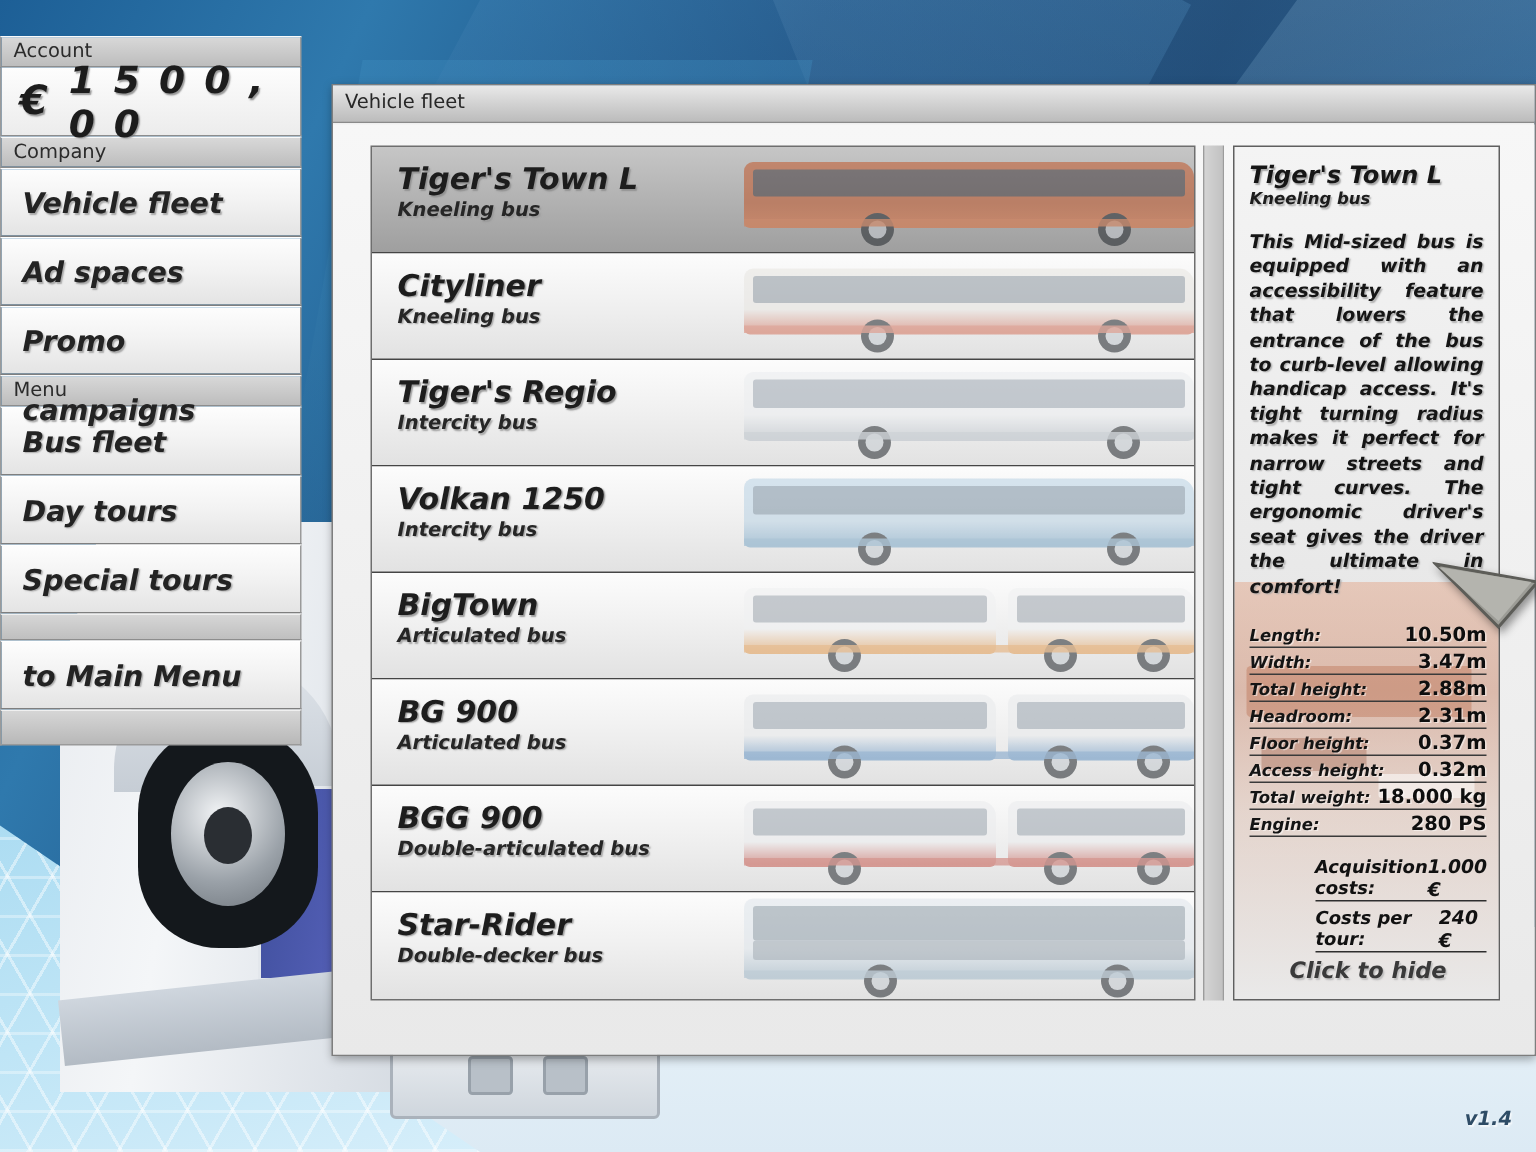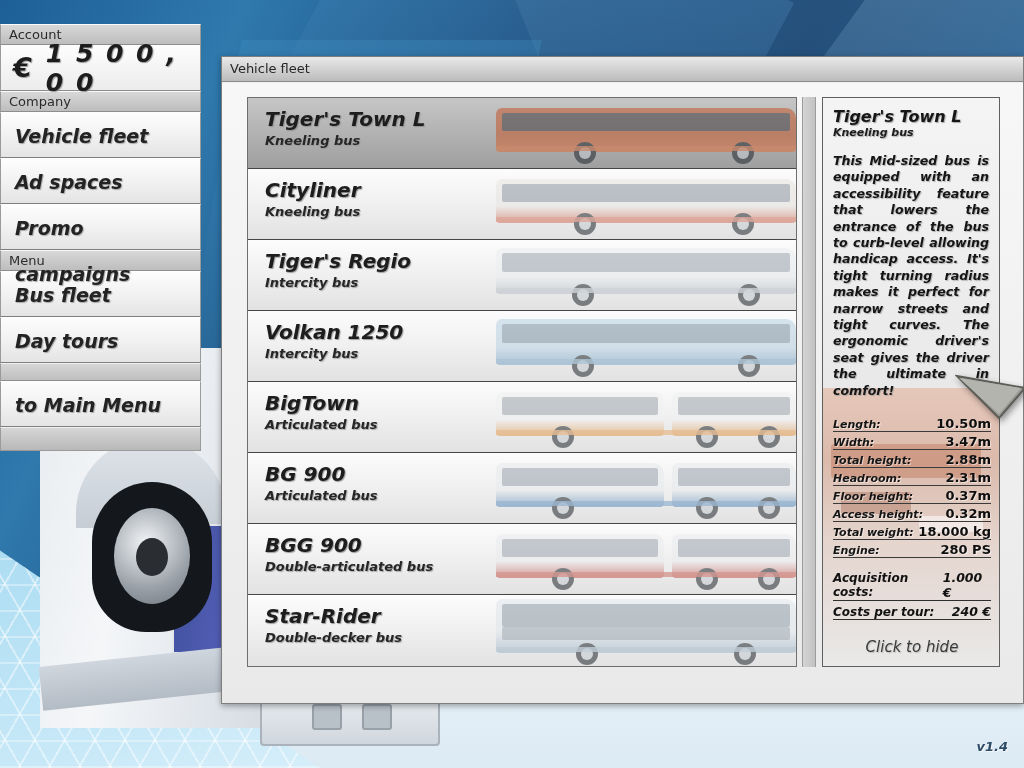--- a/index.html
+++ b/index.html
@@ -194,28 +194,28 @@
   .spec-row {
     display:flex; justify-content:space-between; align-items:baseline;
     border-bottom:1px solid #3a3a3a; padding-bottom:0px; margin-bottom:2px;
   }
   .spec-k { font-style:italic; font-weight:bold; font-size:11px; color:#141414;
             text-shadow:1px 1px 0 rgba(255,255,255,.5); }
   .spec-v { font-weight:bold; font-size:13px; color:#0e0e0e;
             text-shadow:1px 1px 0 rgba(255,255,255,.5); }
   .cost-table { position:absolute; left:10px; top:472px; width:158px; }
   .cost-row {
-    display:flex; justify-content:space-between; align-items:baseline;
-    border-bottom:1px solid #2e2e2e; margin-bottom:3px;
+    display:flex; justify-content:center; align-items:baseline;
+    border-bottom:1px solid #2e2e2e; margin-bottom:3px;margin-left:44px;
   }
   .cost-k { font-style:italic; font-weight:bold; font-size:12px; color:#111; }
   .cost-v { font-style:italic; font-weight:bold; font-size:12.5px; color:#111; }
   .click-hide {
     position:absolute; left:0; bottom:10px; width:178px; text-align:center;
-    font-style:italic; font-weight:normal; font-size:15px; color:#3a3a3a;
+    font-style:italic; font-weight:bold; font-size:15px; color:#3a3a3a;
     text-shadow:1px 1px 1px rgba(180,180,180,.8); cursor:pointer;
   }
   
   #arrow { position:absolute; left:955px; top:368px; width:72px; height:52px; z-index:20;
            pointer-events:none; filter: drop-shadow(2px 3px 3px rgba(0,0,0,.4)); }
 
   #version {
     position:absolute; right:16px; bottom:14px; z-index:30;
     font-style:italic; font-weight:bold; font-size:13px; color:#2e4c66;
     text-shadow:1px 1px 1px rgba(255,255,255,.7);
@@ -265,20 +265,21 @@
   <div class="sb-group-head">Company</div>
 
   <div class="sb-item">Vehicle fleet</div>
   <div class="sb-item">Ad spaces</div>
   <div class="sb-item">Promo campaigns</div>
 
   <div class="sb-group-head">Menu</div>
 
   <div class="sb-item">Bus fleet</div>
   <div class="sb-item">Day tours</div>
+  <div class="sb-item">Special tours</div>
 
   <div class="sb-spacer"></div>
 
   <div class="sb-item">to Main Menu</div>
 
   <div class="sb-endcap"></div>
 </div>
 
 <div id="window">
   <div id="titlebar">Vehicle fleet</div>

